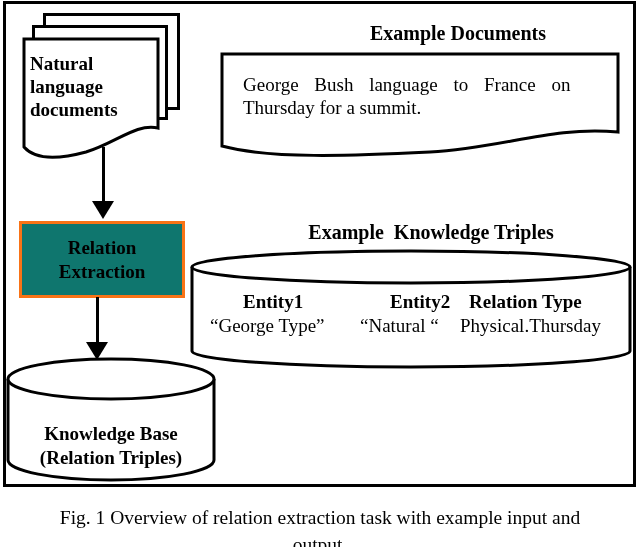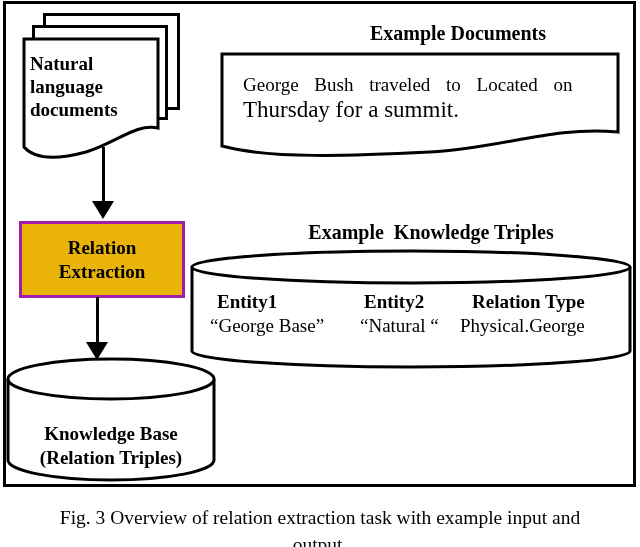--- a/index.html
+++ b/index.html
@@ -21,21 +21,21 @@
     background: #fff;
   }
   .shape-svg { display: block; }
   .stack-label {
     left: 30px; top: 52px; width: 121px;
     text-align: left;
     font-weight: 700; font-size: 19px; line-height: 23px; font-family: Liberation Serif, serif;
   }
   .re-box {
     left: 19px; top: 221px; width: 166px; height: 77px;
-    border: 3px solid #a21caf; background: #eab308;
+    border: 3px solid #f97316; background: #0f766e;
     display: flex; align-items: center; justify-content: center;
     text-align: center;
     font-weight: 700; font-size: 19px; line-height: 24px;
   }
   .re-box span { display: block; width: 120px; }
   .kb-label {
     left: 13px; top: 402px; width: 196px;
     text-align: center;
     font-weight: 700; font-size: 19px; line-height: 24px; margin-top: 20px;
   }
@@ -45,23 +45,23 @@
     white-space: pre;
   }
   .doc-heading { left: 250px; top: 22px; width: 416px; }
   .triples-heading { left: 223px; top: 221px; width: 416px; }
   .doc-line1 {
     left: 243px; top: 74px; width: 370px;
     font-size: 19px; word-spacing: 11px; white-space: nowrap;
   }
   .doc-line2 {
     left: 243px; top: 97px; width: 370px;
-    font-size: 23px; white-space: nowrap;
+    font-size: 19px; white-space: nowrap;
   }
-  .col-header { font-weight: 700; font-size: 19px; white-space: pre; }
+  .col-header { font-weight: 700; font-size: 19px; white-space: pre; margin-left: 26px; }
   .col-value  { font-size: 19px; white-space: pre; }
   .arrow-stem { width: 3px; background: #000; }
   .arrow-head {
     width: 0; height: 0;
     border-left: 11px solid transparent;
     border-right: 11px solid transparent;
     border-top: 18px solid #000;
   }
   .caption {
     left: 0px; top: 504px; width: 640px;
@@ -94,33 +94,33 @@
 <svg class="abs shape-svg" style="left:5px; top:356px;" width="212" height="129" viewBox="0 0 212 129">
   <path d="M3,23 V104 A103,20 0 0 0 209,104 V23" fill="#fff" stroke="#000" stroke-width="3"></path>
   <ellipse cx="106" cy="23" rx="103" ry="20" fill="#fff" stroke="#000" stroke-width="3"></ellipse>
 </svg>
 <div class="abs kb-label">Knowledge Base (Relation Triples)</div>
 
 <div class="abs heading doc-heading">Example Documents</div>
 <svg class="abs shape-svg" style="left:220px; top:52px;" width="400" height="106" viewBox="0 0 400 106">
   <path d="M2,2 H398 V80 C330,74 285,96 210,100 C130,104 50,107 2,94 Z" fill="#fff" stroke="#000" stroke-width="3"></path>
 </svg>
-<div class="abs doc-line1">George Bush traveled to Located on</div>
+<div class="abs doc-line1">George Bush language to France on</div>
 <div class="abs doc-line2">Thursday for a summit.</div>
 
 <div class="abs heading triples-heading">Example  Knowledge Triples</div>
 <svg class="abs shape-svg" style="left:189px; top:248px;" width="444" height="127" viewBox="0 0 444 127">
   <path d="M3,19 V103 A219,16 0 0 0 441,103 V19" fill="#fff" stroke="#000" stroke-width="3"></path>
   <ellipse cx="222" cy="19" rx="219" ry="16" fill="#fff" stroke="#000" stroke-width="3"></ellipse>
 </svg>
 
 <div class="abs col-header" style="left:217px; top:291px;">Entity1</div>
 <div class="abs col-header" style="left:364px; top:291px;text-align:center;">Entity2</div>
-<div class="abs col-header" style="left:472px; top:291px;">Relation Type</div>
+<div class="abs col-header" style="left:443px; top:291px;">Relation Type</div>
 
-<div class="abs col-value" style="left:210px; top:315px;">“George Base”</div>
+<div class="abs col-value" style="left:210px; top:315px;">“George Type”</div>
 <div class="abs col-value" style="left:360px; top:315px;">“Natural “</div>
-<div class="abs col-value" style="left:460px; top:315px;">Physical.George</div>
+<div class="abs col-value" style="left:460px; top:315px;">Physical.Thursday</div>
 
 <div class="abs caption">
-  <div>Fig. 3 Overview of relation extraction task with example input and</div>
+  <div>Fig. 1 Overview of relation extraction task with example input and</div>
   <div>output.</div>
 </div>
 
 </body></html>

